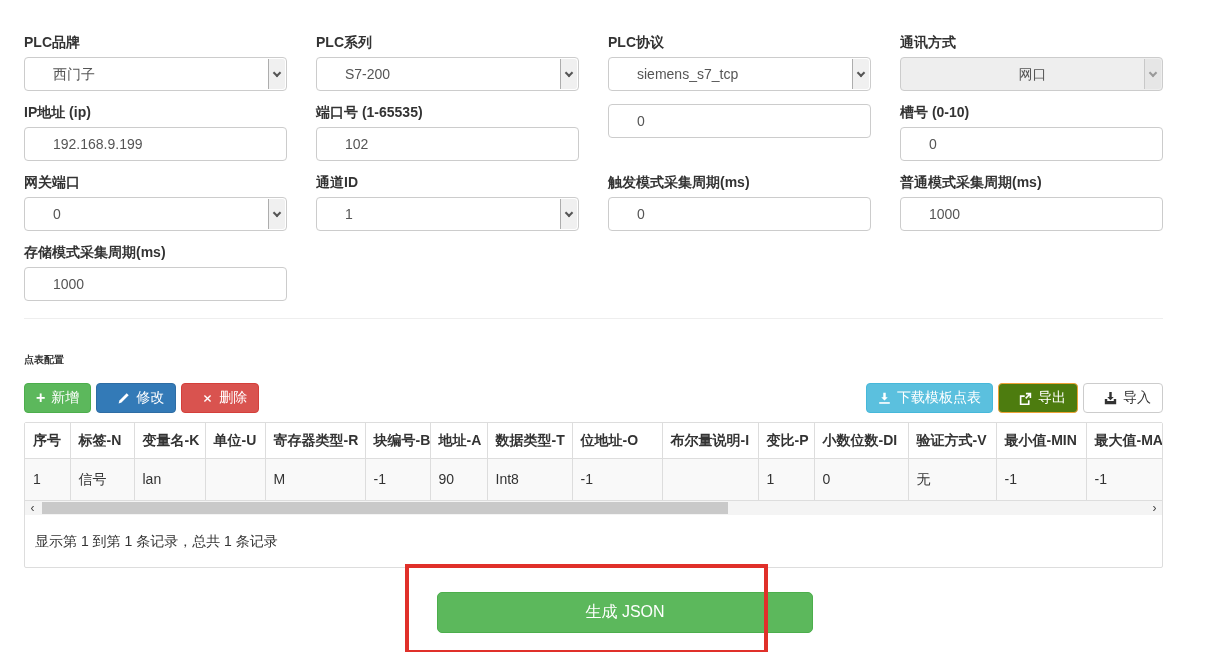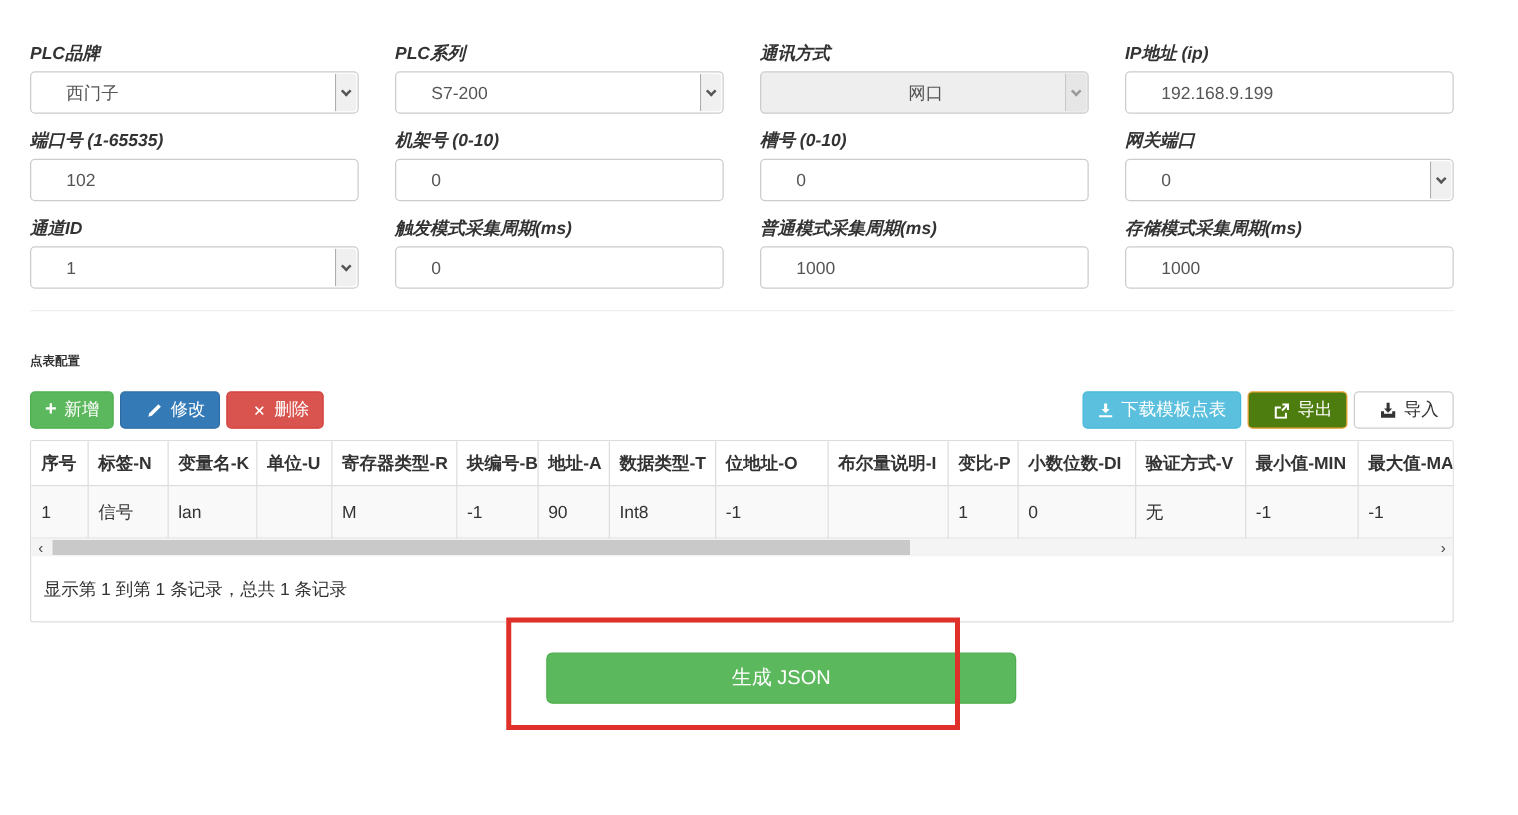--- a/index.html
+++ b/index.html
@@ -8,21 +8,21 @@
     width:1214px; height:652px; background:#fff;
     font-family:"Liberation Sans","DejaVu Sans",sans-serif;
     font-size:14px; color:#333; overflow:hidden;
   }
   .main { padding:34px 51px 0 24px; }
 
   
   .form-grid { display:grid; grid-template-columns:repeat(4,1fr); column-gap:29px; }
   .fgroup { margin-bottom:13px; }
   .fgroup .flabel { display:block; font-weight:bold; font-size:14px; color:#333;
-                    line-height:16px; margin-bottom:7px; white-space:nowrap;font-style:italic; }
+                    line-height:16px; margin-bottom:7px; white-space:nowrap; }
   .control {
     display:block; width:100%; height:34px; padding:6px 28px;
     border:1px solid #ccc; border-radius:4px; background:#fff;
     color:#555; font-size:14px; font-family:inherit; line-height:20px;
   }
   input.control { outline:none; }
   .select { position:relative; display:flex; align-items:center; padding-right:26px; cursor:default; }
   .select .sel-text { overflow:hidden; white-space:nowrap; }
   .arrowbox {
     position:absolute; top:1px; right:1px; bottom:1px; width:17px;
@@ -106,20 +106,29 @@
     <div class="fgroup">
       <span class="flabel">PLC系列</span>
       <div class="control select">
         <span class="sel-text">S7-200</span>
         <span class="arrowbox">
             <span class="chev"></span>
           </span>
       </div>
     </div>
 
+    <div class="fgroup">
+      <span class="flabel">PLC协议</span>
+      <div class="control select">
+        <span class="sel-text">siemens_s7_tcp</span>
+        <span class="arrowbox">
+            <span class="chev"></span>
+          </span>
+      </div>
+    </div>
 
     <div class="fgroup">
       <span class="flabel">通讯方式</span>
       <div class="control select disabled">
         <span class="sel-text">网口</span>
         <span class="arrowbox">
             <span class="chev"></span>
           </span>
       </div>
     </div>
@@ -128,21 +137,20 @@
       <span class="flabel">IP地址 (ip)</span>
       <input class="control" value="192.168.9.199" style="">
     </div>
 
     <div class="fgroup">
       <span class="flabel">端口号 (1-65535)</span>
       <input class="control" value="102" style="">
     </div>
 
     <div class="fgroup">
-      <span class="flabel">机架号 (0-10)</span>
       <input class="control" value="0" style="">
     </div>
 
     <div class="fgroup">
       <span class="flabel">槽号 (0-10)</span>
       <input class="control" value="0" style="">
     </div>
 
     <div class="fgroup">
       <span class="flabel">网关端口</span>

